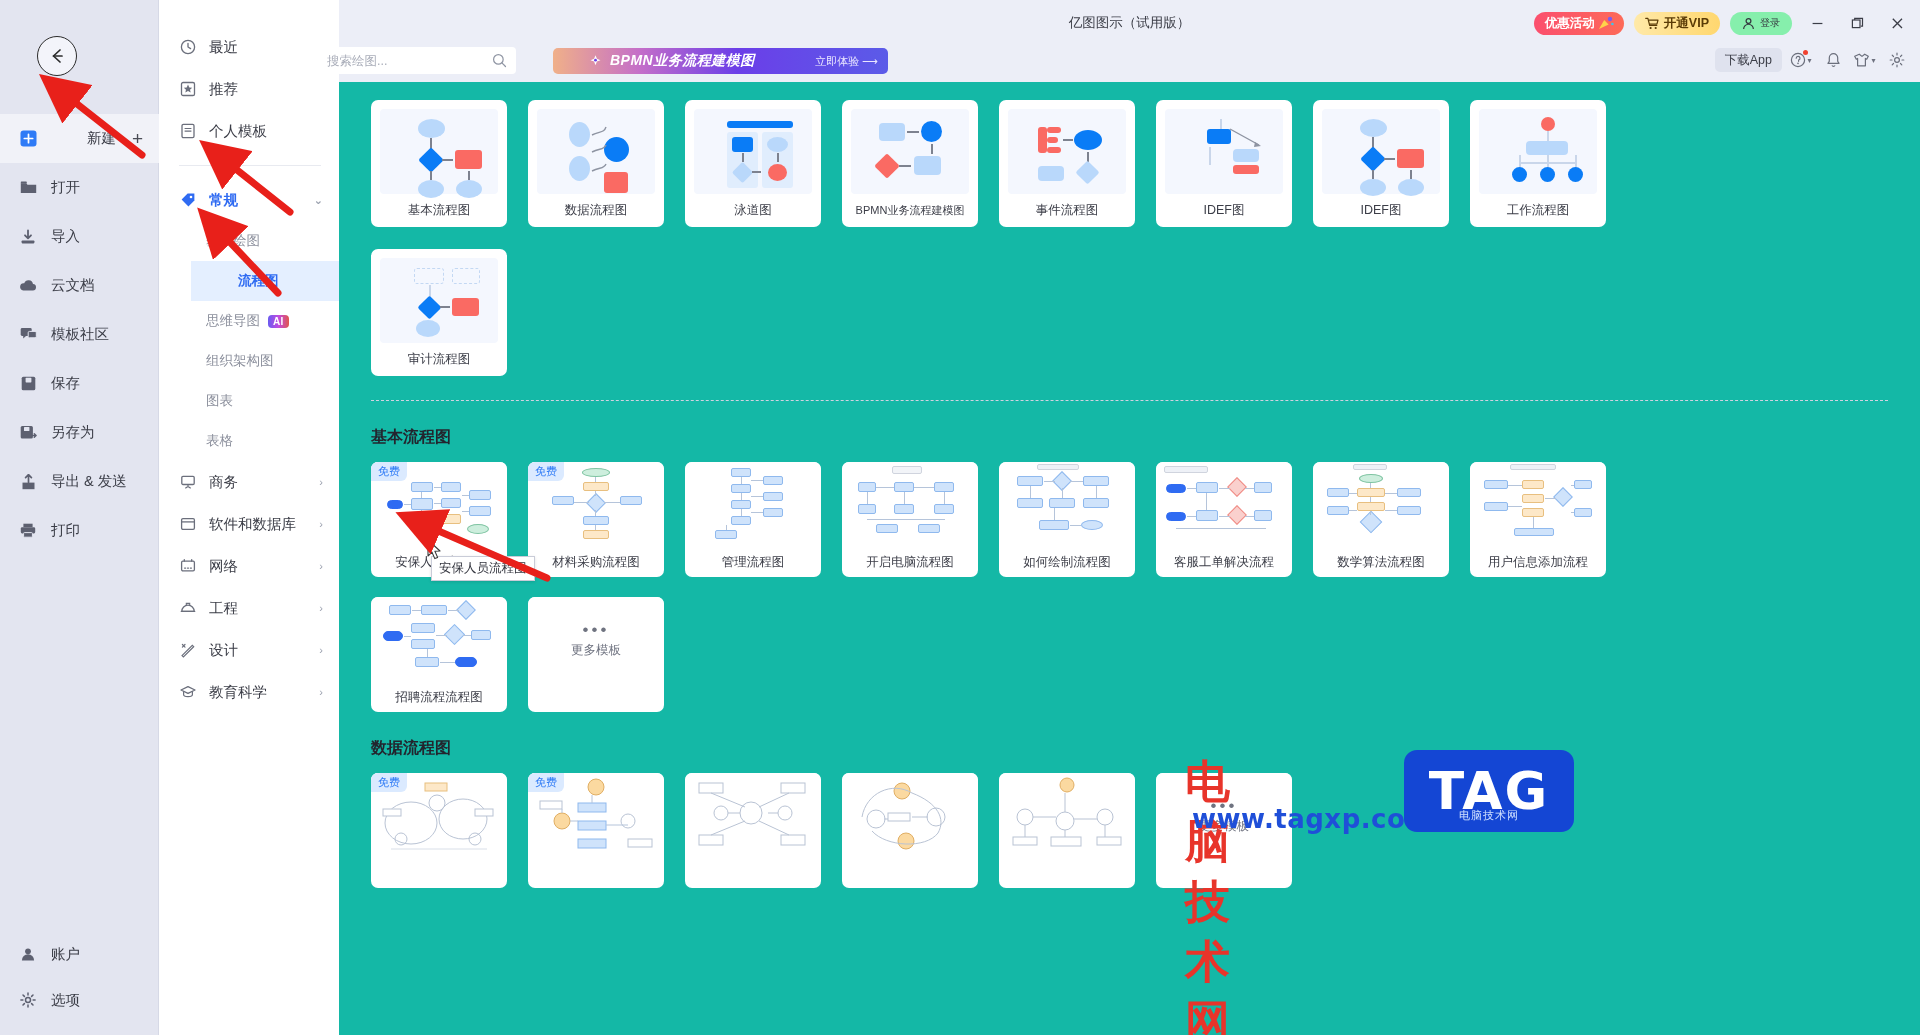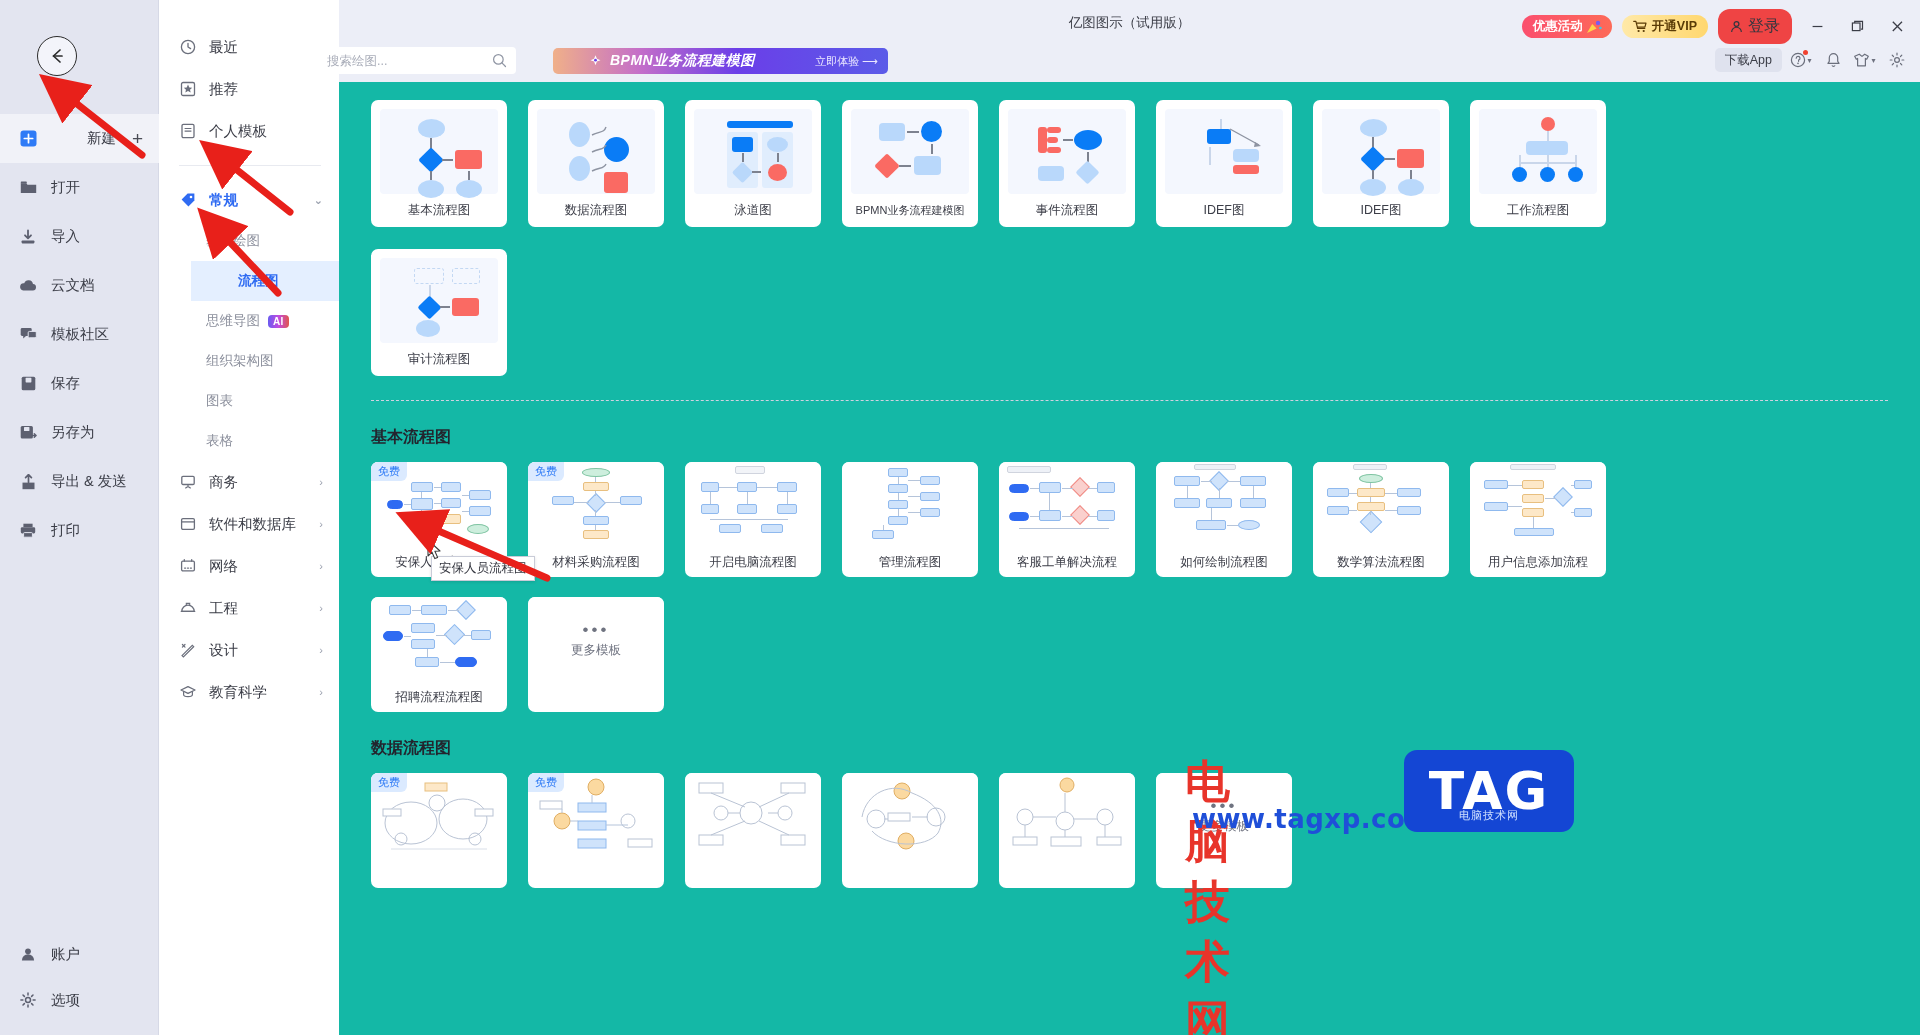--- a/index.html
+++ b/index.html
@@ -83,22 +83,22 @@
     color: #fff; font-size: 12.5px; font-weight: bold;
     display: flex; align-items: center; gap: 3px; cursor: pointer;
   }
   .vip-pill {
     height: 23px; padding: 0 11px; border-radius: 12px;
     background: linear-gradient(90deg,#ffe9a8,#ffd76f);
     color: #5a3b06; font-size: 12.5px; font-weight: bold;
     display: flex; align-items: center; gap: 5px; cursor: pointer;
   }
   .login-pill {
-    height: 35px; padding: 0 12px; border-radius: 12px; background: #ef4444;
-    color: #34363f; font-size: 16px;
+    height: 23px; padding: 0 12px; border-radius: 12px; background: #86efac;
+    color: #34363f; font-size: 10px;
     display: flex; align-items: center; gap: 5px; cursor: pointer;
   }
   .wbtn { width: 30px; height: 28px; display: flex; align-items: center; justify-content: center; cursor: pointer; }
 
   
   .toolrow2 { position: absolute; right: 10px; top: 48px; display: flex; align-items: center; gap: 6px; }
   .dl-app {
     height: 24px; padding: 0 10px; border-radius: 5px; background: #dfe2ee;
     font-size: 12.5px; color: #3b3d47; display: flex; align-items: center; cursor: pointer; justify-content: flex-end;
   }
@@ -787,20 +787,41 @@
             <div class="mini-line" style="left:67px;top:48px;width:1px;height:6px;"></div>
             <div class="mini-line" style="left:67px;top:63px;width:1px;height:5px;"></div>
             <div class="mini-line" style="left:46px;top:40px;width:15px;height:1px;"></div>
             <div class="mini-line" style="left:76px;top:40px;width:16px;height:1px;"></div>
           </div>
           <div class="plabel">材料采购流程图</div>
         </div>
 
         <div class="pcard">
           <div class="pthumb">
+            <div class="mini-node" style="left:46px;top:6px;width:20px;height:9px;"></div>
+            <div class="mini-node" style="left:46px;top:22px;width:20px;height:9px;"></div>
+            <div class="mini-node" style="left:46px;top:38px;width:20px;height:9px;"></div>
+            <div class="mini-node" style="left:46px;top:54px;width:20px;height:9px;"></div>
+            <div class="mini-node" style="left:78px;top:14px;width:20px;height:9px;"></div>
+            <div class="mini-node" style="left:78px;top:30px;width:20px;height:9px;"></div>
+            <div class="mini-node" style="left:78px;top:46px;width:20px;height:9px;"></div>
+            <div class="mini-node" style="left:30px;top:68px;width:22px;height:9px;"></div>
+            <div class="mini-line" style="left:56px;top:15px;width:1px;height:7px;"></div>
+            <div class="mini-line" style="left:56px;top:31px;width:1px;height:7px;"></div>
+            <div class="mini-line" style="left:56px;top:47px;width:1px;height:7px;"></div>
+            <div class="mini-line" style="left:66px;top:18px;width:12px;height:1px;"></div>
+            <div class="mini-line" style="left:66px;top:34px;width:12px;height:1px;"></div>
+            <div class="mini-line" style="left:66px;top:50px;width:12px;height:1px;"></div>
+            <div class="mini-line" style="left:41px;top:63px;width:1px;height:5px;"></div>
+          </div>
+          <div class="plabel">管理流程图</div>
+        </div>
+
+        <div class="pcard">
+          <div class="pthumb">
             <div class="mini-node" style="left:50px;top:4px;width:30px;height:8px;border-color:#d0d4de;background:#f2f4f8;"></div>
             <div class="mini-node" style="left:16px;top:20px;width:18px;height:10px;"></div>
             <div class="mini-node" style="left:16px;top:42px;width:18px;height:10px;"></div>
             <div class="mini-node" style="left:52px;top:20px;width:20px;height:10px;"></div>
             <div class="mini-node" style="left:52px;top:42px;width:20px;height:10px;"></div>
             <div class="mini-node" style="left:92px;top:20px;width:20px;height:10px;"></div>
             <div class="mini-node" style="left:92px;top:42px;width:20px;height:10px;"></div>
             <div class="mini-node" style="left:34px;top:62px;width:22px;height:9px;"></div>
             <div class="mini-node" style="left:76px;top:62px;width:22px;height:9px;"></div>
             <div class="mini-line" style="left:25px;top:30px;width:1px;height:12px;"></div>
@@ -808,37 +829,38 @@
             <div class="mini-line" style="left:102px;top:30px;width:1px;height:12px;"></div>
             <div class="mini-line" style="left:34px;top:25px;width:18px;height:1px;"></div>
             <div class="mini-line" style="left:72px;top:25px;width:20px;height:1px;"></div>
             <div class="mini-line" style="left:25px;top:57px;width:78px;height:1px;"></div>
           </div>
           <div class="plabel">开启电脑流程图</div>
         </div>
 
         <div class="pcard">
           <div class="pthumb">
-            <div class="mini-node" style="left:46px;top:6px;width:20px;height:9px;"></div>
-            <div class="mini-node" style="left:46px;top:22px;width:20px;height:9px;"></div>
-            <div class="mini-node" style="left:46px;top:38px;width:20px;height:9px;"></div>
-            <div class="mini-node" style="left:46px;top:54px;width:20px;height:9px;"></div>
-            <div class="mini-node" style="left:78px;top:14px;width:20px;height:9px;"></div>
-            <div class="mini-node" style="left:78px;top:30px;width:20px;height:9px;"></div>
-            <div class="mini-node" style="left:78px;top:46px;width:20px;height:9px;"></div>
-            <div class="mini-node" style="left:30px;top:68px;width:22px;height:9px;"></div>
-            <div class="mini-line" style="left:56px;top:15px;width:1px;height:7px;"></div>
-            <div class="mini-line" style="left:56px;top:31px;width:1px;height:7px;"></div>
-            <div class="mini-line" style="left:56px;top:47px;width:1px;height:7px;"></div>
-            <div class="mini-line" style="left:66px;top:18px;width:12px;height:1px;"></div>
-            <div class="mini-line" style="left:66px;top:34px;width:12px;height:1px;"></div>
-            <div class="mini-line" style="left:66px;top:50px;width:12px;height:1px;"></div>
-            <div class="mini-line" style="left:41px;top:63px;width:1px;height:5px;"></div>
-          </div>
-          <div class="plabel">管理流程图</div>
+            <div class="mini-node" style="left:38px;top:2px;width:42px;height:6px;border-color:#d0d4de;background:#eef1f7;"></div>
+            <div class="mini-node" style="left:18px;top:14px;width:26px;height:10px;"></div>
+            <div class="mini-node" style="left:84px;top:14px;width:26px;height:10px;"></div>
+            <div class="mini-dia" style="left:56px;top:12px;width:14px;height:14px;"></div>
+            <div class="mini-node" style="left:18px;top:36px;width:26px;height:10px;"></div>
+            <div class="mini-node" style="left:84px;top:36px;width:26px;height:10px;"></div>
+            <div class="mini-node" style="left:50px;top:36px;width:26px;height:10px;"></div>
+            <div class="mini-node" style="left:40px;top:58px;width:30px;height:10px;"></div>
+            <div class="mini-oval" style="left:82px;top:58px;width:22px;height:10px;"></div>
+            <div class="mini-line" style="left:45px;top:19px;width:11px;height:1px;"></div>
+            <div class="mini-line" style="left:71px;top:19px;width:13px;height:1px;"></div>
+            <div class="mini-line" style="left:31px;top:24px;width:1px;height:12px;"></div>
+            <div class="mini-line" style="left:97px;top:24px;width:1px;height:12px;"></div>
+            <div class="mini-line" style="left:63px;top:26px;width:1px;height:10px;"></div>
+            <div class="mini-line" style="left:55px;top:46px;width:1px;height:12px;"></div>
+            <div class="mini-line" style="left:71px;top:63px;width:11px;height:1px;"></div>
+          </div>
+          <div class="plabel">如何绘制流程图</div>
         </div>
 
         <div class="pcard">
           <div class="pthumb">
             <div class="mini-node" style="left:8px;top:4px;width:44px;height:7px;border-color:#d0d4de;background:#eef1f7;"></div>
             <div class="mini-oval b" style="left:10px;top:22px;width:20px;height:9px;"></div>
             <div class="mini-node" style="left:40px;top:20px;width:22px;height:11px;"></div>
             <div class="mini-dia" style="left:74px;top:18px;width:14px;height:14px;background:#fad0cd;border-color:#f08b84;"></div>
             <div class="mini-node" style="left:98px;top:20px;width:18px;height:11px;"></div>
             <div class="mini-oval b" style="left:10px;top:50px;width:20px;height:9px;"></div>
@@ -852,42 +874,20 @@
             <div class="mini-line" style="left:63px;top:54px;width:11px;height:1px;"></div>
             <div class="mini-line" style="left:89px;top:54px;width:9px;height:1px;"></div>
             <div class="mini-line" style="left:50px;top:31px;width:1px;height:17px;"></div>
             <div class="mini-line" style="left:20px;top:66px;width:90px;height:1px;"></div>
           </div>
           <div class="plabel">客服工单解决流程</div>
         </div>
 
         <div class="pcard">
           <div class="pthumb">
-            <div class="mini-node" style="left:38px;top:2px;width:42px;height:6px;border-color:#d0d4de;background:#eef1f7;"></div>
-            <div class="mini-node" style="left:18px;top:14px;width:26px;height:10px;"></div>
-            <div class="mini-node" style="left:84px;top:14px;width:26px;height:10px;"></div>
-            <div class="mini-dia" style="left:56px;top:12px;width:14px;height:14px;"></div>
-            <div class="mini-node" style="left:18px;top:36px;width:26px;height:10px;"></div>
-            <div class="mini-node" style="left:84px;top:36px;width:26px;height:10px;"></div>
-            <div class="mini-node" style="left:50px;top:36px;width:26px;height:10px;"></div>
-            <div class="mini-node" style="left:40px;top:58px;width:30px;height:10px;"></div>
-            <div class="mini-oval" style="left:82px;top:58px;width:22px;height:10px;"></div>
-            <div class="mini-line" style="left:45px;top:19px;width:11px;height:1px;"></div>
-            <div class="mini-line" style="left:71px;top:19px;width:13px;height:1px;"></div>
-            <div class="mini-line" style="left:31px;top:24px;width:1px;height:12px;"></div>
-            <div class="mini-line" style="left:97px;top:24px;width:1px;height:12px;"></div>
-            <div class="mini-line" style="left:63px;top:26px;width:1px;height:10px;"></div>
-            <div class="mini-line" style="left:55px;top:46px;width:1px;height:12px;"></div>
-            <div class="mini-line" style="left:71px;top:63px;width:11px;height:1px;"></div>
-          </div>
-          <div class="plabel">如何绘制流程图</div>
-        </div>
-
-        <div class="pcard">
-          <div class="pthumb">
             <div class="mini-node" style="left:40px;top:2px;width:34px;height:6px;border-color:#d0d4de;background:#eef1f7;"></div>
             <div class="mini-oval g" style="left:46px;top:12px;width:24px;height:9px;"></div>
             <div class="mini-node o" style="left:44px;top:26px;width:28px;height:9px;"></div>
             <div class="mini-node o" style="left:44px;top:40px;width:28px;height:9px;"></div>
             <div class="mini-dia" style="left:50px;top:52px;width:16px;height:16px;"></div>
             <div class="mini-node" style="left:14px;top:26px;width:22px;height:9px;"></div>
             <div class="mini-node" style="left:14px;top:44px;width:22px;height:9px;"></div>
             <div class="mini-node" style="left:84px;top:26px;width:24px;height:9px;"></div>
             <div class="mini-node" style="left:84px;top:44px;width:24px;height:9px;"></div>
             <div class="mini-line" style="left:57px;top:21px;width:1px;height:5px;"></div>

